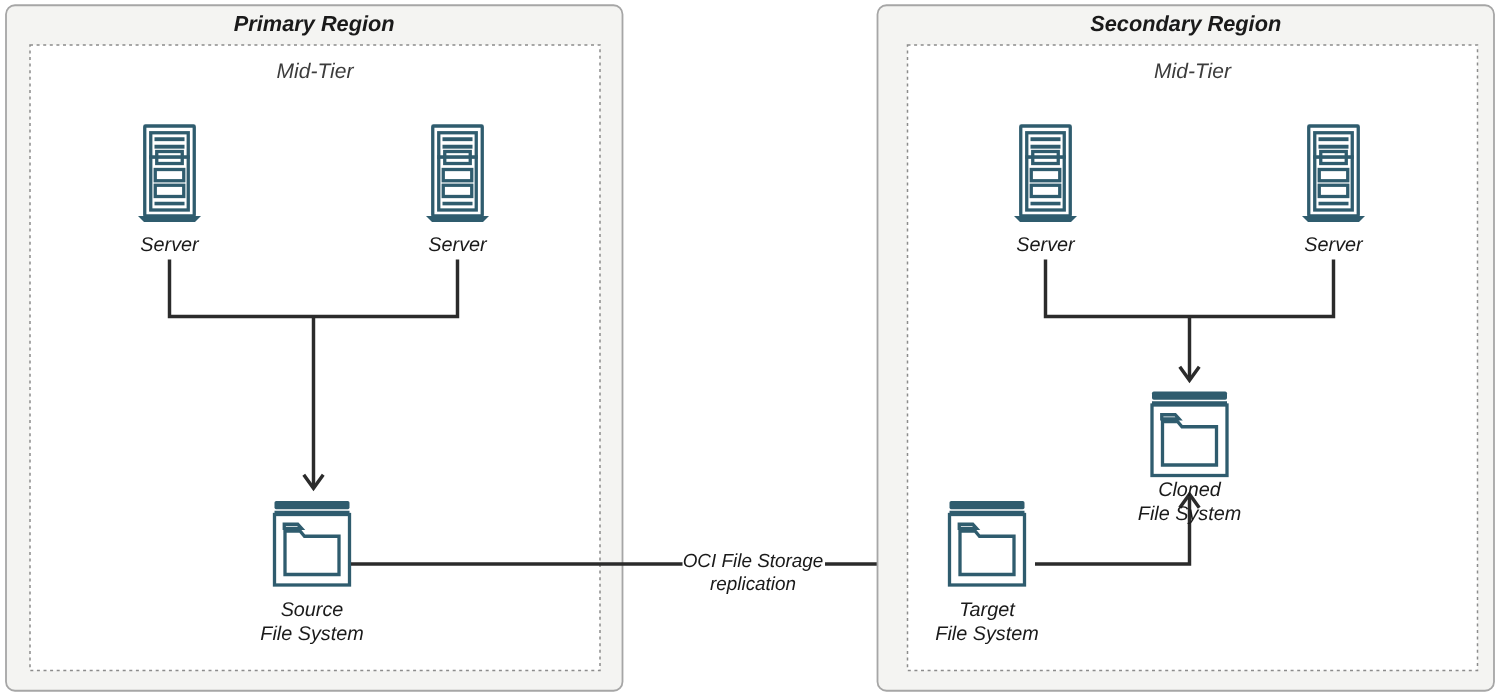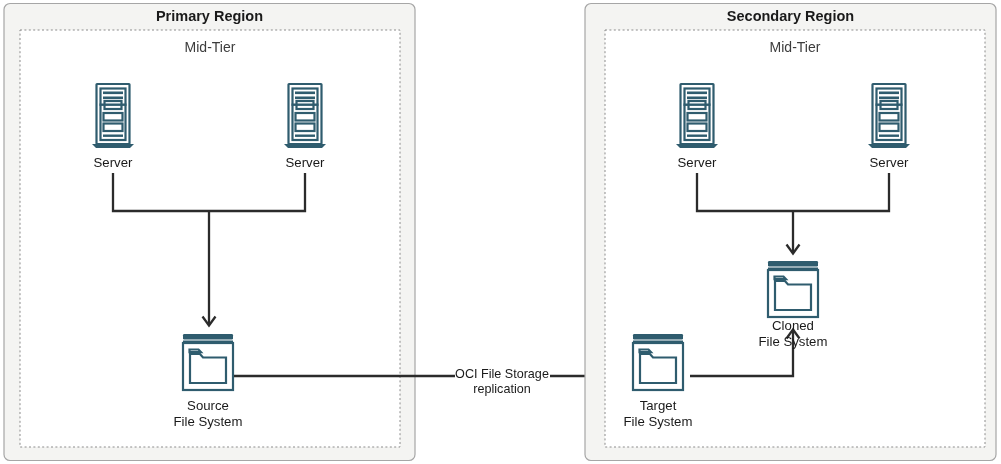--- a/index.html
+++ b/index.html
@@ -10,20 +10,21 @@
   body {
     width: 1001px;
     height: 464px;
     font-family: "Liberation Sans", sans-serif;
     overflow: hidden;
   }
   #diagram-root {
     position: relative;
     width: 798px;
     height: 464px;
+    font-style: italic;
   }
   svg.diagram {
     display: block;
     width: 1001px;
     height: 464px;
   }
   .panel-bg {
     fill: #f4f4f2;
     stroke: #a6a6a6;
     stroke-width: 1.2;

